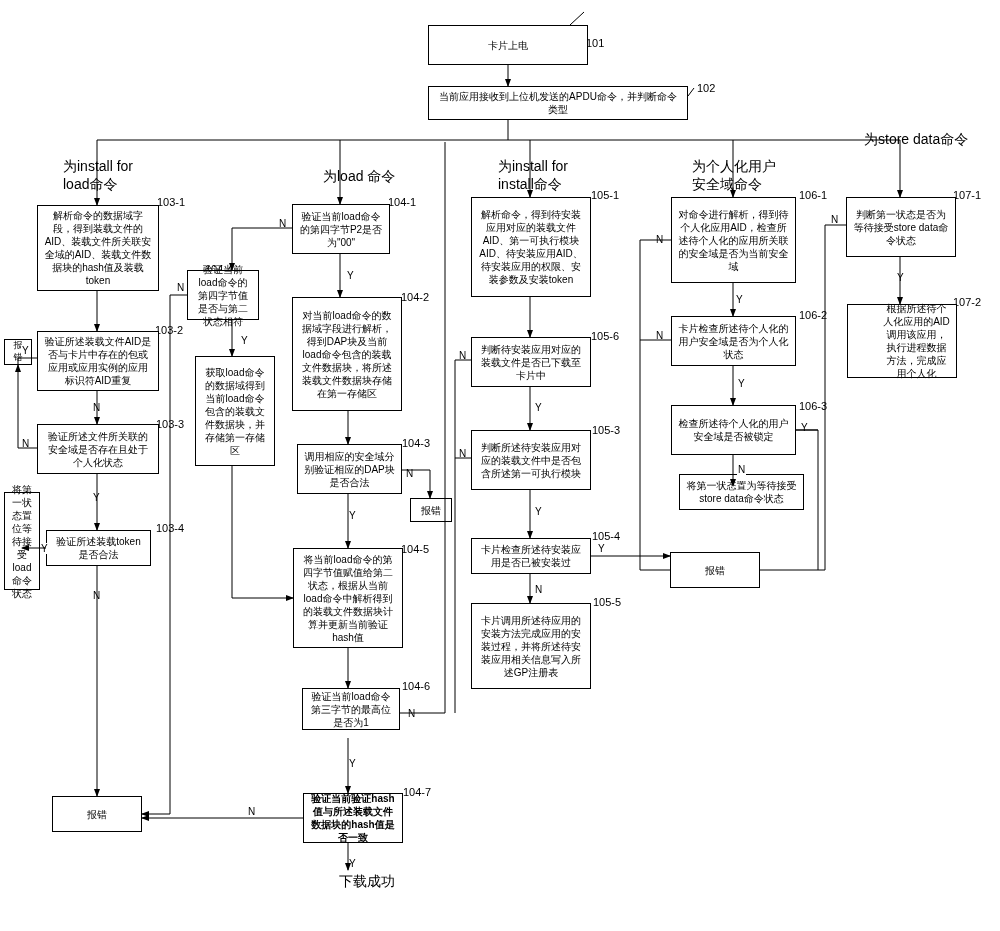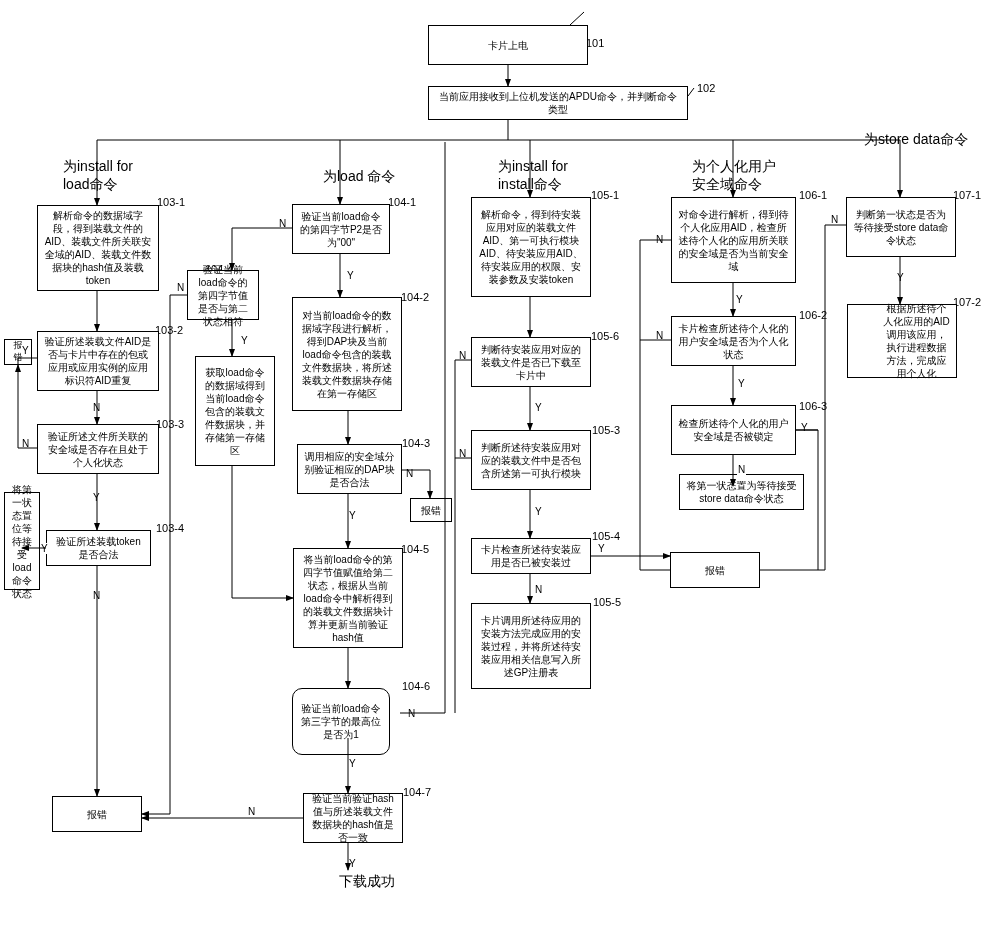--- a/index.html
+++ b/index.html
@@ -92,22 +92,22 @@
 <div class="box" style="left:4px; top:339px; width:28px; height:26px; font-size:9px;">报错</div>
 <div class="box" style="left:52px; top:796px; width:90px; height:36px;">报错</div>
 
 <div class="box" style="left:292px; top:204px; width:98px; height:50px;">验证当前load命令的第四字节P2是否为"00"</div>
 <div class="box" style="left:187px; top:270px; width:72px; height:50px;">验证当前load命令的第四字节值是否与第二状态相符</div>
 <div class="box" style="left:195px; top:356px; width:80px; height:110px;">获取load命令的数据域得到当前load命令包含的装载文件数据块，并存储第一存储区</div>
 <div class="box" style="left:292px; top:297px; width:110px; height:114px;">对当前load命令的数据域字段进行解析，得到DAP块及当前load命令包含的装载文件数据块，将所述装载文件数据块存储在第一存储区</div>
 <div class="box" style="left:297px; top:444px; width:105px; height:50px;">调用相应的安全域分别验证相应的DAP块是否合法</div>
 <div class="box" style="left:410px; top:498px; width:42px; height:24px;">报错</div>
 <div class="box" style="left:293px; top:548px; width:110px; height:100px;">将当前load命令的第四字节值赋值给第二状态，根据从当前load命令中解析得到的装载文件数据块计算并更新当前验证hash值</div>
-<div class="box" style="left:292px; top:688px; width:98px; height:67px;border-radius:10px;">验证当前load命令第三字节的最高位是否为1</div>
-<div class="box" style="left:303px; top:793px; width:100px; height:50px;">验证当前验证hash值与所述装载文件数据块的hash值是否一致</div>
+<div class="box" style="left:302px; top:688px; width:98px; height:42px;">验证当前load命令第三字节的最高位是否为1</div>
+<div class="box" style="left:303px; top:793px; width:100px; height:50px;font-weight:bold;">验证当前验证hash值与所述装载文件数据块的hash值是否一致</div>
 <div class="branch-label" style="left:339px; top:873px;">下载成功</div>
 
 <div class="box" style="left:471px; top:197px; width:120px; height:100px;">解析命令，得到待安装应用对应的装载文件AID、第一可执行模块AID、待安装应用AID、待安装应用的权限、安装参数及安装token</div>
 <div class="box" style="left:471px; top:337px; width:120px; height:50px;">判断待安装应用对应的装载文件是否已下载至卡片中</div>
 <div class="box" style="left:471px; top:430px; width:120px; height:60px;">判断所述待安装应用对应的装载文件中是否包含所述第一可执行模块</div>
 <div class="box" style="left:471px; top:538px; width:120px; height:36px;">卡片检查所述待安装应用是否已被安装过</div>
 <div class="box" style="left:471px; top:603px; width:120px; height:86px;">卡片调用所述待应用的安装方法完成应用的安装过程，并将所述待安装应用相关信息写入所述GP注册表</div>
 <div class="box" style="left:670px; top:552px; width:90px; height:36px;">报错</div>
 
 <div class="box" style="left:671px; top:197px; width:125px; height:86px;">对命令进行解析，得到待个人化应用AID，检查所述待个人化的应用所关联的安全域是否为当前安全域</div>

